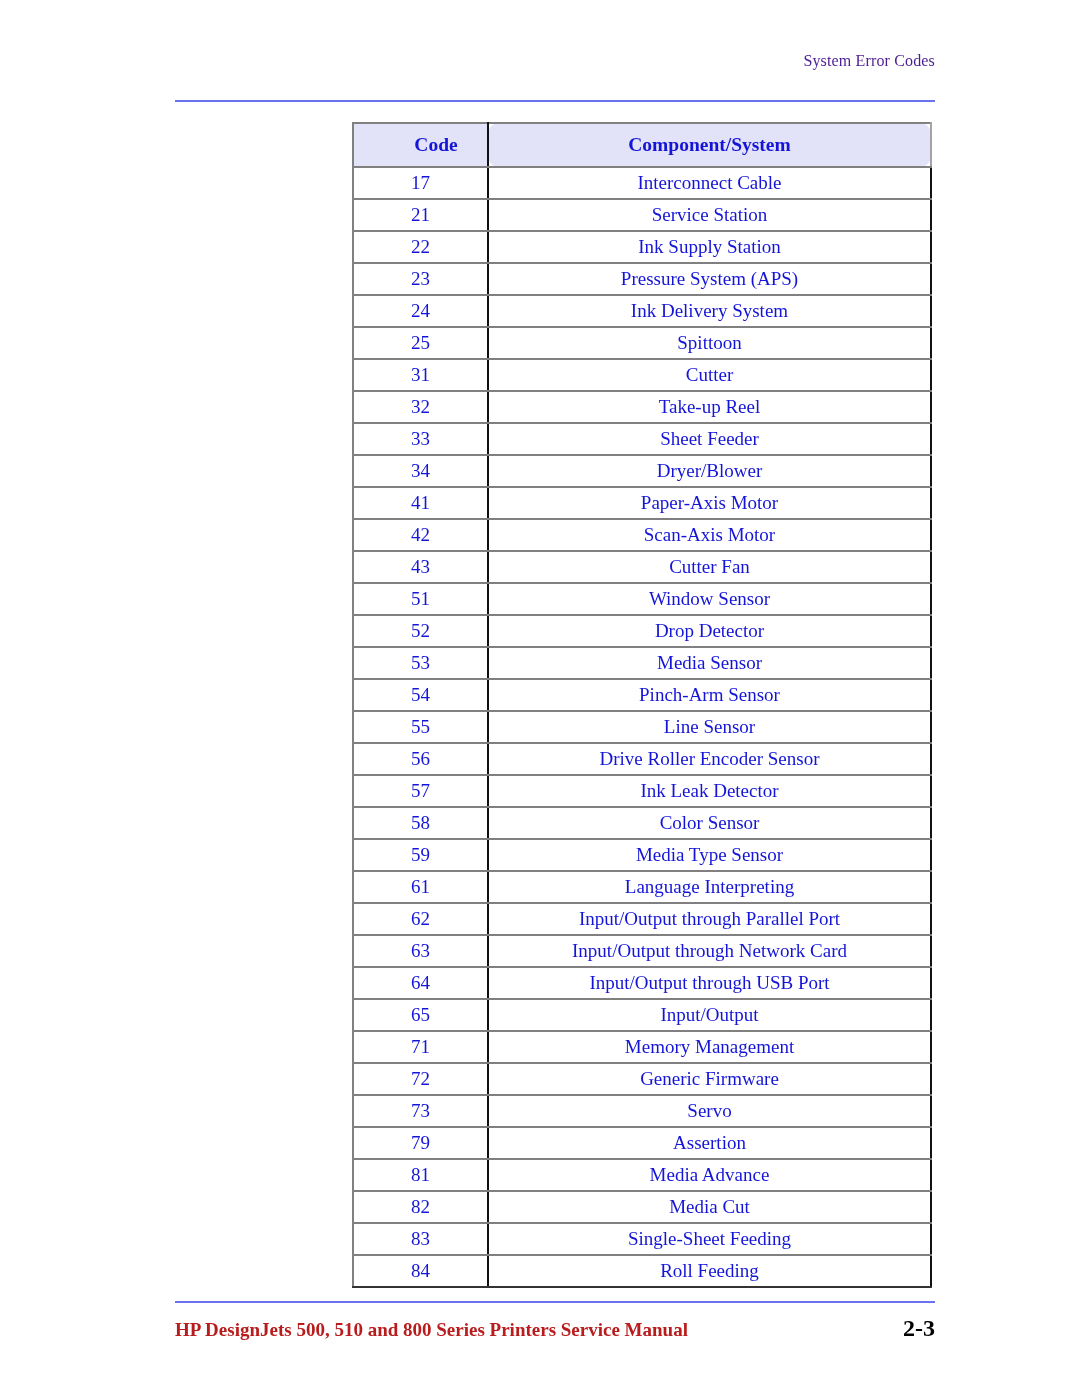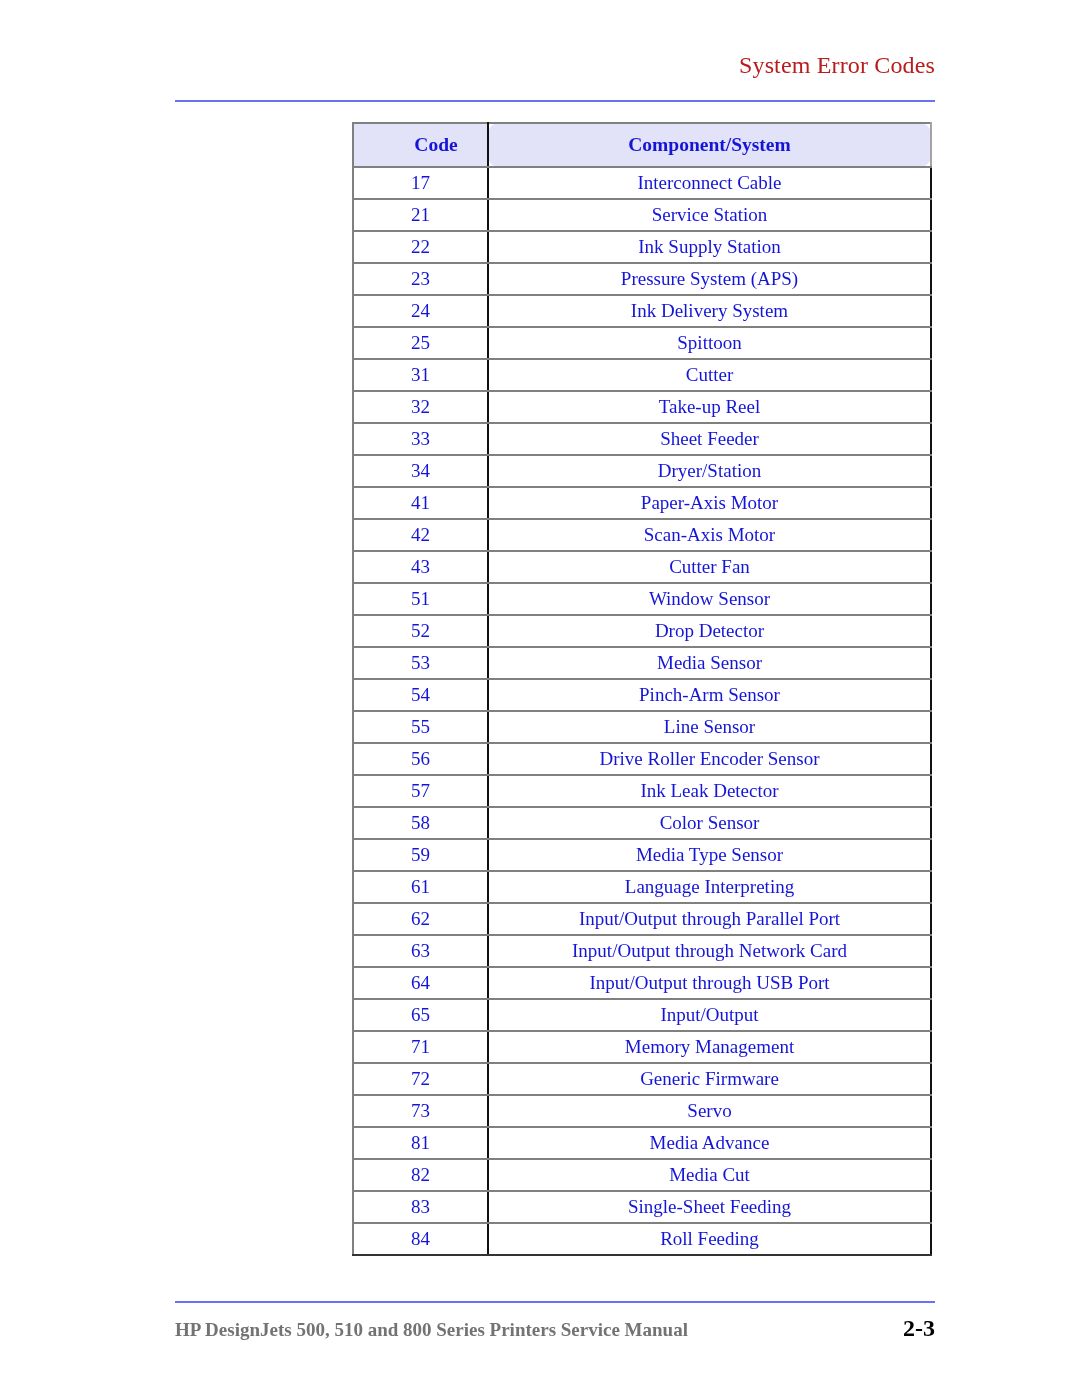--- a/index.html
+++ b/index.html
@@ -24,22 +24,22 @@
 
   
   .page-header {
     position: absolute;
     left: 175px;
     top: 52px;
     width: 760px;
     text-align: right;
   }
   .page-header-title {
-    font-size: 24px;
-    color: #b91c1c;
+    font-size: 16px;
+    color: #4c1d95;
     letter-spacing: 0.15px;
     white-space: nowrap;
   }
   .header-rule {
     position: absolute;
     left: 175px;
     top: 100px;
     width: 760px;
     height: 2px;
     background: #6b72f0;
@@ -119,21 +119,21 @@
     left: 175px;
     top: 1315px;
     width: 760px;
     display: flex;
     align-items: baseline;
     justify-content: space-between;
   }
   .footer-text {
     font-size: 19px;
     font-weight: 600;
-    color: #737373;
+    color: #b91c1c;
     white-space: nowrap;
   }
   .footer-page {
     font-size: 24px;
     font-weight: bold;
     color: #000000;
     white-space: nowrap;
   }
 </style>
 </head>
@@ -189,21 +189,21 @@
         <tr>
           <td class="cell-code">32</td>
           <td class="cell-comp">Take-up Reel</td>
         </tr>
         <tr>
           <td class="cell-code">33</td>
           <td class="cell-comp">Sheet Feeder</td>
         </tr>
         <tr>
           <td class="cell-code">34</td>
-          <td class="cell-comp">Dryer/Station</td>
+          <td class="cell-comp">Dryer/Blower</td>
         </tr>
         <tr>
           <td class="cell-code">41</td>
           <td class="cell-comp">Paper-Axis Motor</td>
         </tr>
         <tr>
           <td class="cell-code">42</td>
           <td class="cell-comp">Scan-Axis Motor</td>
         </tr>
         <tr>
@@ -270,20 +270,24 @@
           <td class="cell-code">71</td>
           <td class="cell-comp">Memory Management</td>
         </tr>
         <tr>
           <td class="cell-code">72</td>
           <td class="cell-comp">Generic Firmware</td>
         </tr>
         <tr>
           <td class="cell-code">73</td>
           <td class="cell-comp">Servo</td>
+        </tr>
+        <tr>
+          <td class="cell-code">79</td>
+          <td class="cell-comp">Assertion</td>
         </tr>
         <tr>
           <td class="cell-code">81</td>
           <td class="cell-comp">Media Advance</td>
         </tr>
         <tr>
           <td class="cell-code">82</td>
           <td class="cell-comp">Media Cut</td>
         </tr>
         <tr>

